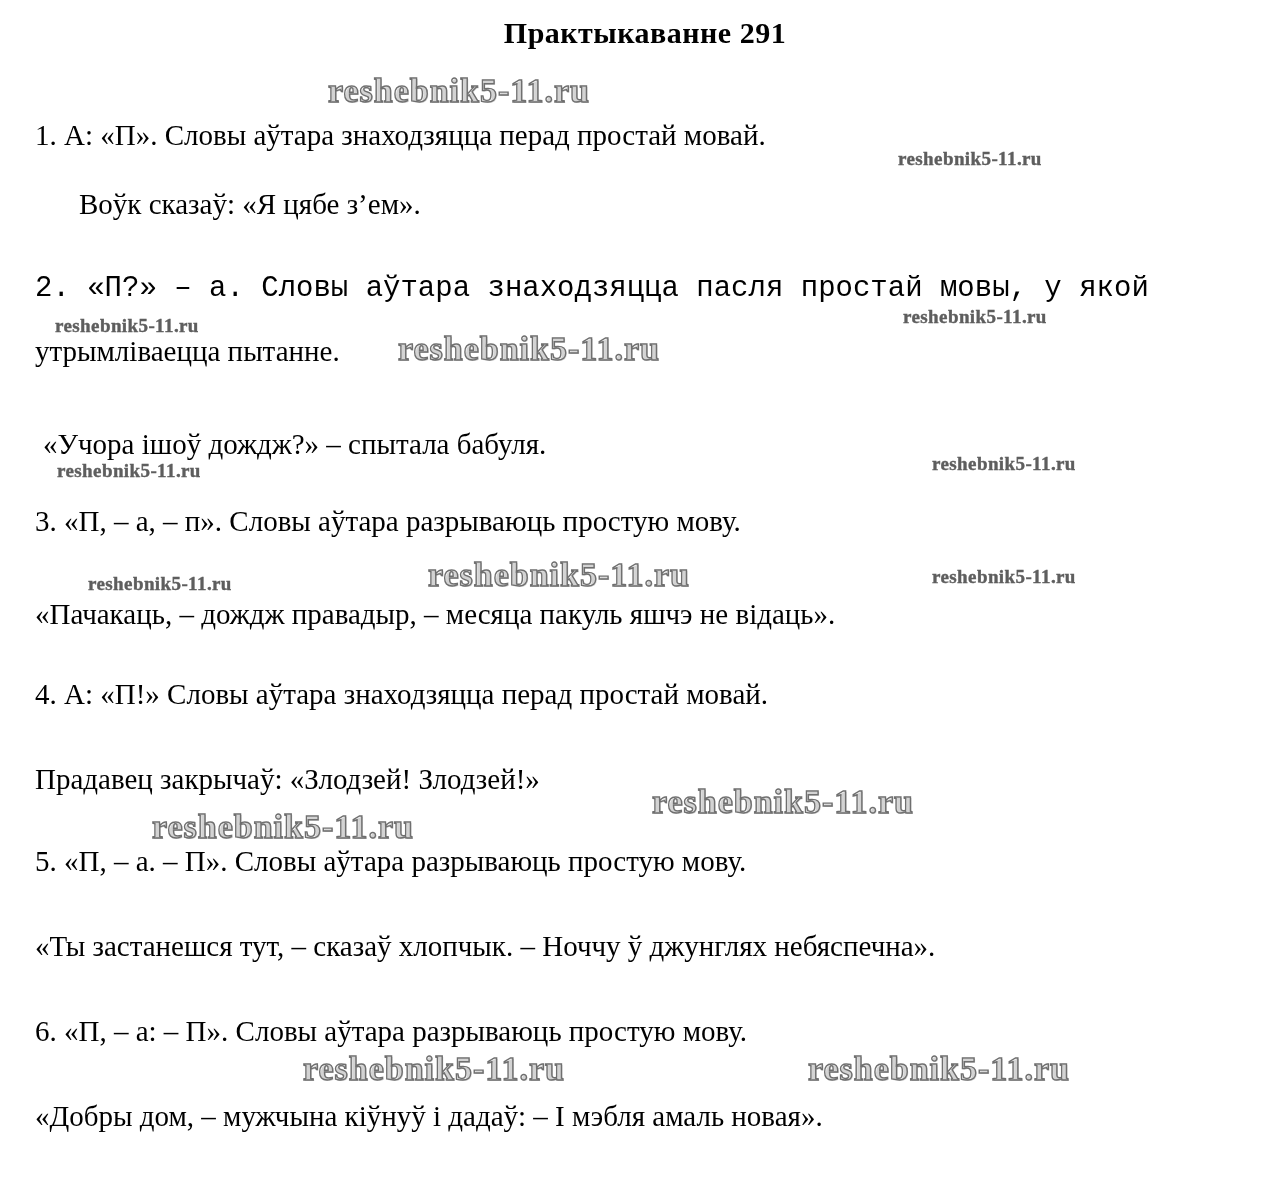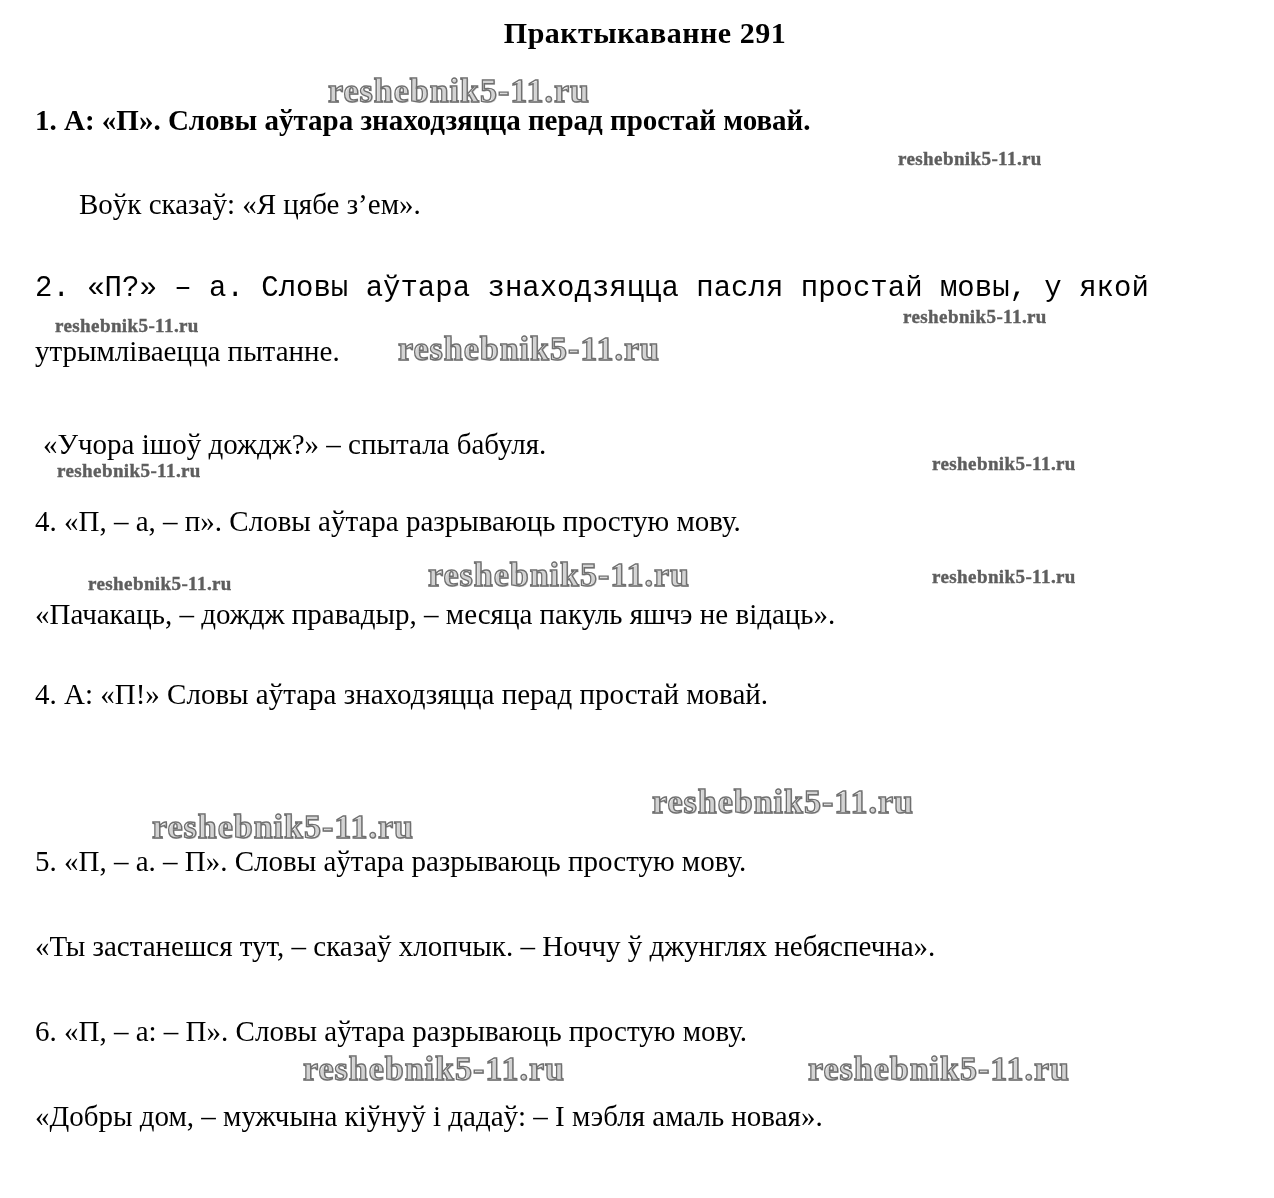--- a/index.html
+++ b/index.html
@@ -69,26 +69,27 @@
   <div class="wm wm-lg" style="left:808px; top:1050px;">reshebnik5-11.ru</div>
 
   <div class="wm wm-sm" style="left:898px; top:148px;">reshebnik5-11.ru</div>
   <div class="wm wm-sm" style="left:903px; top:306px;">reshebnik5-11.ru</div>
   <div class="wm wm-sm" style="left:55px;  top:315px;">reshebnik5-11.ru</div>
   <div class="wm wm-sm" style="left:932px; top:453px;">reshebnik5-11.ru</div>
   <div class="wm wm-sm" style="left:57px;  top:460px;">reshebnik5-11.ru</div>
   <div class="wm wm-sm" style="left:932px; top:566px;">reshebnik5-11.ru</div>
   <div class="wm wm-sm" style="left:88px;  top:573px;">reshebnik5-11.ru</div>
 
-  <div class="line" style="top:104px;font-weight:bold;">1. А: «П». Словы аўтара знаходзяцца перад простай мовай.</div>
+  <div class="line" style="top:119px;">1. А: «П». Словы аўтара знаходзяцца перад простай мовай.</div>
   <div class="line" style="top:188px;margin-left:44px;">Воўк сказаў: «Я цябе з’ем».</div>
   <div class="line" style="top:272px;font-family:Liberation Mono, monospace;">2. «П?» – а. Словы аўтара знаходзяцца пасля простай мовы, у якой</div>
   <div class="line" style="top:335px;">утрымліваецца пытанне.</div>
   <div class="line" style="top:428px;margin-left:8px;">«Учора ішоў дождж?» – спытала бабуля.</div>
-  <div class="line" style="top:505px;">4. «П, – а, – п». Словы аўтара разрываюць простую мову.</div>
+  <div class="line" style="top:505px;">3. «П, – а, – п». Словы аўтара разрываюць простую мову.</div>
   <div class="line" style="top:598px;">«Пачакаць, – дождж правадыр, – месяца пакуль яшчэ не відаць».</div>
   <div class="line" style="top:678px;">4. А: «П!» Словы аўтара знаходзяцца перад простай мовай.</div>
+  <div class="line" style="top:763px;">Прадавец закрычаў: «Злодзей! Злодзей!»</div>
   <div class="line" style="top:845px;">5. «П, – а. – П». Словы аўтара разрываюць простую мову.</div>
   <div class="line" style="top:930px;">«Ты застанешся тут, – сказаў хлопчык. – Ноччу ў джунглях небяспечна».</div>
   <div class="line" style="top:1015px;">6. «П, – а: – П». Словы аўтара разрываюць простую мову.</div>
   <div class="line" style="top:1100px;">«Добры дом, – мужчына кіўнуў і дадаў: – І мэбля амаль новая».</div>
 
 </div>
 
 </body></html>

